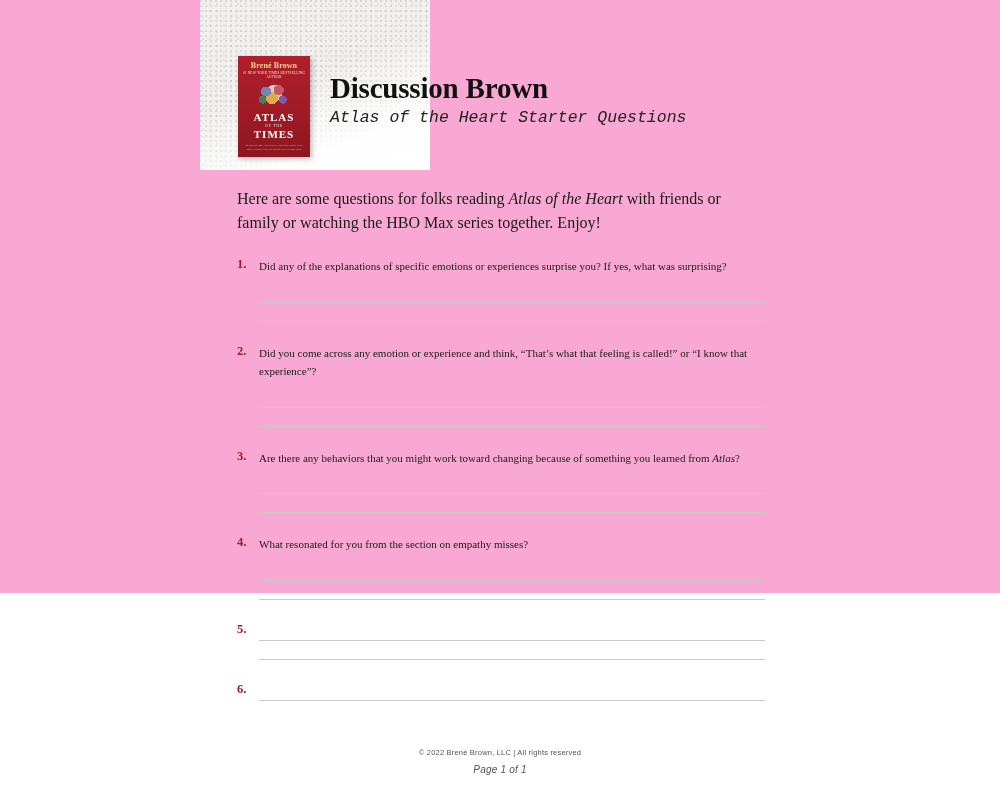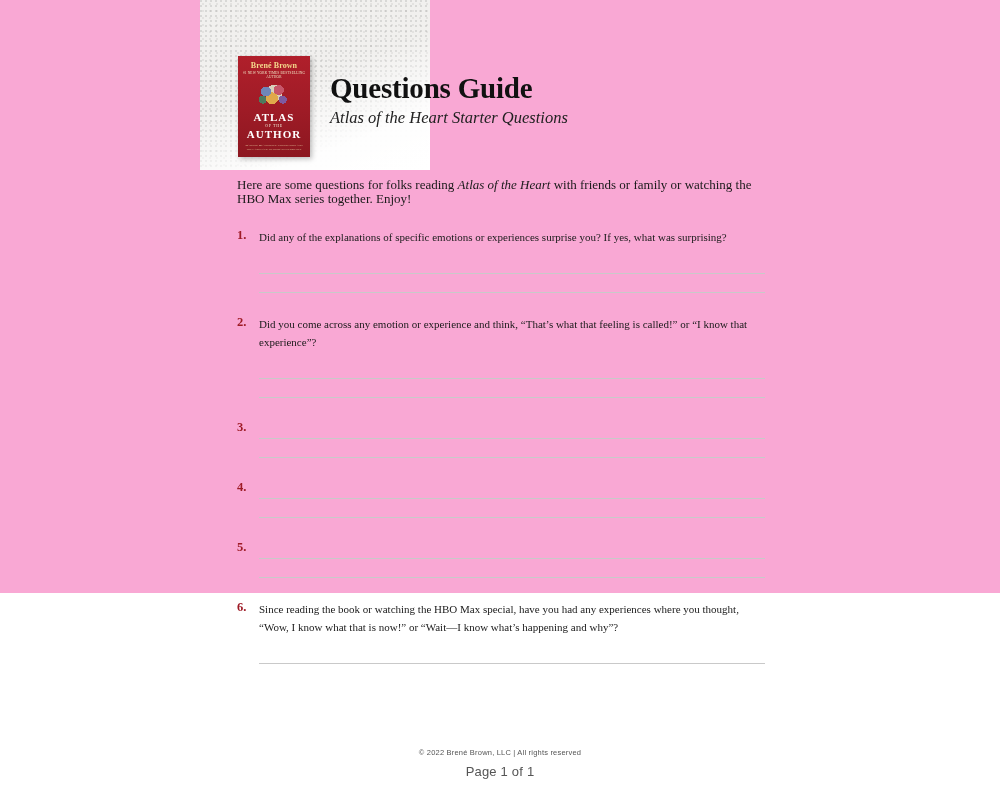--- a/index.html
+++ b/index.html
@@ -115,40 +115,40 @@
   .doc-title {
     font-family: "Liberation Serif", serif;
     font-weight: bold;
     font-size: 29px;
     line-height: 32px;
     letter-spacing: -0.2px;
     color: #111111;
     margin: 0;
   }
   .doc-subtitle {
-    font-family: Liberation Serif, serif;
+    font-family: Liberation Mono, monospace;
     font-style: italic;
     font-size: 16.5px;
     line-height: 20px;
     color: #222222;
     margin: 4px 0 0 0;
   }
 
   
   .content {
     position: absolute;
     left: 237px;
     top: 178px;
     width: 528px;
   }
   .intro {
-    font-size: 13px;
-    line-height: 14px;
+    font-size: 16px;
+    line-height: 24px;
     color: #1a1a1a;
-    margin: 0 0 14px 0;
+    margin: 9px 0 14px 0;
   }
   .intro em { font-style: italic; }
 
   .q-list {
     margin: 0;
     padding: 0;
     list-style: none;
   }
   .q-item {
     position: relative;
@@ -190,46 +190,47 @@
     text-align: center;
   }
   .footer-copy {
     font-family: "Liberation Sans", sans-serif;
     font-size: 7.5px;
     color: #555555;
     letter-spacing: 0.2px;
   }
   .footer-page {
     font-family: "Liberation Sans", sans-serif;
-    font-size: 13px;
+    font-size: 10px;
     color: #555555;
     letter-spacing: 0.2px;
     margin-top: 7px;
+    font-style: italic;
   }
 </style>
 </head>
 <body>
 
 <div class="page">
 
   <div class="texture-block"></div>
   <div class="texture-fade"></div>
 
   <div class="book-cover">
     <div class="book-author">Brené Brown</div>
     <div class="book-sub-top">#1 NEW YORK TIMES BESTSELLING AUTHOR</div>
     <div class="book-art"></div>
     <div class="book-title">ATLAS</div>
     <div class="book-title-of">OF THE</div>
-    <div class="book-title">AUTHOR</div>
+    <div class="book-title">TIMES</div>
     <div class="book-blurb">MAPPING MEANINGFUL CONNECTION AND THE LANGUAGE OF HUMAN EXPERIENCE</div>
   </div>
 
   <div class="title-block">
-    <h1 class="doc-title">Questions Guide</h1>
+    <h1 class="doc-title">Discussion Brown</h1>
     <div class="doc-subtitle">Atlas of the Heart Starter Questions</div>
   </div>
 
   <div class="content">
     <p class="intro">
       <span>Here are some questions for folks reading </span><em>Atlas of the Heart</em><span> with friends or family or watching the HBO Max series together. Enjoy!</span>
     </p>
 
     <ol class="q-list" id="question-list">
         <li class="q-item">
@@ -243,42 +244,43 @@
         <li class="q-item">
           <span class="q-num">2.</span>
           <div class="q-text"><span>Did you come across any emotion or experience and think, “That’s what that feeling is called!” or “I know that experience”?</span></div>
           <div class="answer-lines">
             <div class="answer-line"></div>
             <div class="answer-line"></div>
           </div>
         </li>
         <li class="q-item">
           <span class="q-num">3.</span>
+          <div class="q-text"><span>Are there any behaviors that you might work toward changing because of something you learned from </span><em>Atlas</em><span>?</span></div>
           <div class="answer-lines">
             <div class="answer-line"></div>
             <div class="answer-line"></div>
           </div>
         </li>
         <li class="q-item">
           <span class="q-num">4.</span>
+          <div class="q-text"><span>What resonated for you from the section on empathy misses?</span></div>
           <div class="answer-lines">
             <div class="answer-line"></div>
             <div class="answer-line"></div>
           </div>
         </li>
         <li class="q-item">
           <span class="q-num">5.</span>
           <div class="answer-lines">
             <div class="answer-line"></div>
             <div class="answer-line"></div>
           </div>
         </li>
         <li class="q-item">
           <span class="q-num">6.</span>
-          <div class="q-text"><span>Since reading the book or watching the HBO Max special, have you had any experiences where you thought, “Wow, I know what that is now!” or “Wait—I know what’s happening and why”?</span></div>
           <div class="answer-lines">
             <div class="answer-line"></div>
           </div>
         </li>
       </ol>
   </div>
 
   <div class="footer">
     <div class="footer-copy">© 2022 Brené Brown, LLC | All rights reserved</div>
     <div class="footer-page">Page 1 of 1</div>

